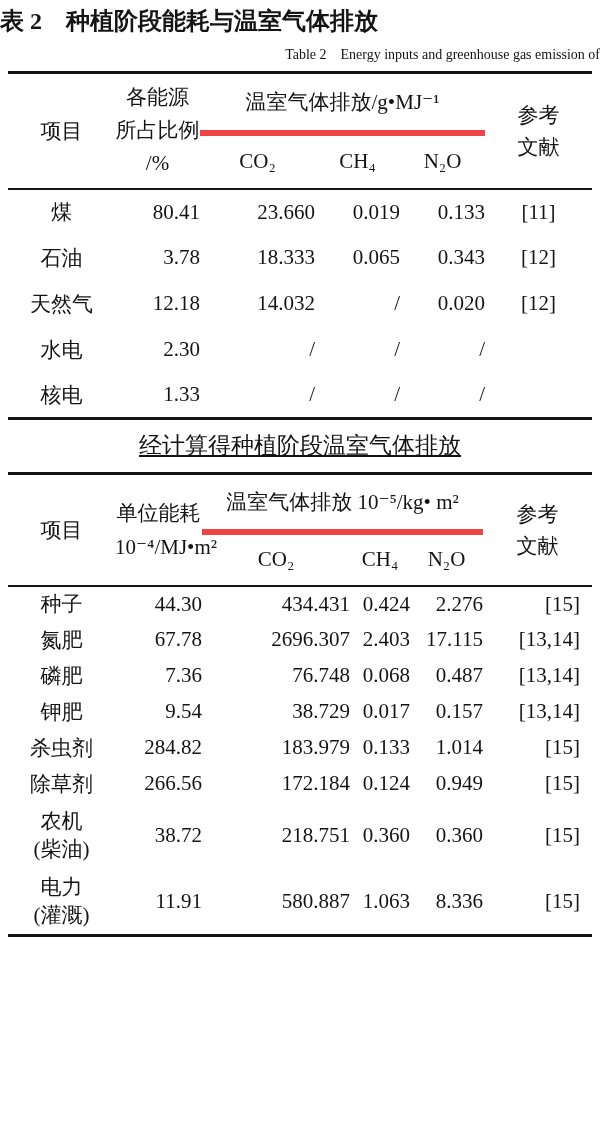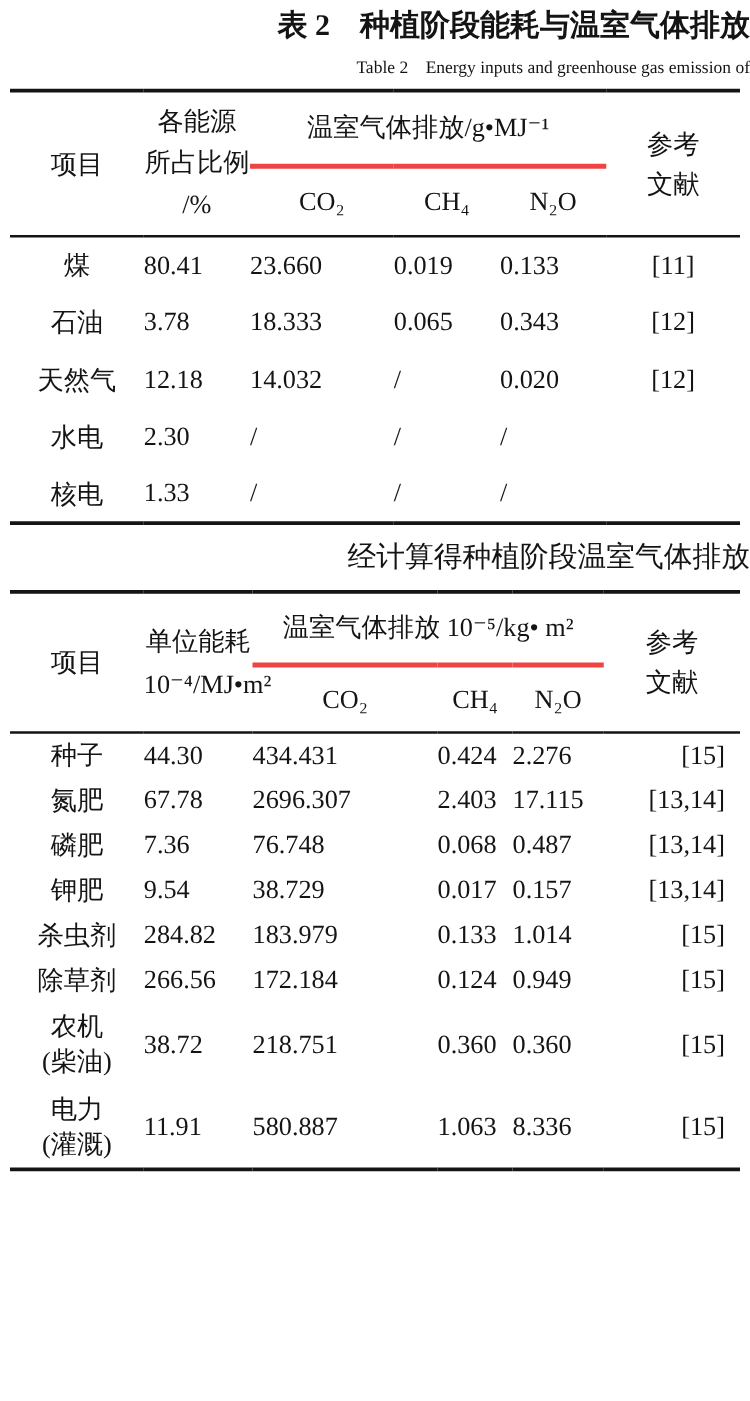--- a/index.html
+++ b/index.html
@@ -8,54 +8,54 @@
     width:600px;height:1121px;
     background:#ffffff;
     color:#141414;
     font-family:"Liberation Serif","DejaVu Serif",serif;
     overflow:hidden;
     box-sizing:border-box;
   }
   
   .caption-cn{
     padding-top:6px;height:32px;
-    text-align:right;font-size:24px;font-weight:bold;line-height:30px;
+    text-align:left;font-size:24px;font-weight:bold;line-height:30px;
   }
   .caption-en{ text-align:right;font-size:14px;line-height:33px;height:33px; }
   
   table.t{
     border-collapse:collapse;table-layout:fixed;
     width:584px;margin-left:8px;
     border-top:3px solid #141414;border-bottom:3px solid #141414;
     font-size:21px;
   }
   table.t thead{border-bottom:2px solid #141414;}
   table.t th{
     font-weight:normal;text-align:center;vertical-align:middle;
     white-space:pre-line;padding:0;
   }
   table.t td{padding:0;vertical-align:middle;}
-  th.gas-group{border-bottom:4px solid #ef4444;}
+  th.gas-group{border-bottom:6px solid #ef4444;}
   .t1 tr.h1{height:60px;}
   .t1 tr.h2{height:56px;}
   .t2 tr.h1{height:58px;}
   .t2 tr.h2{height:54px;}
   .share-header{line-height:33px;}
   .energy-header{line-height:34px;}
   .ref-header{line-height:32px;}
   .t1 tbody tr{height:46px;}
   .t2 tbody tr{height:36px;}
   .t2 tbody tr.double{height:67px;}
   td.item{text-align:center;white-space:pre-line;line-height:28px;}
-  td.num{padding-right:8px;}
+  td.num{text-align:right;padding-right:8px;}
   .t1 td.ref{text-align:center;}
   .t2 td.ref{text-align:right;padding-right:12px;}
   
   .section-title{
-    height:52px;line-height:52px;text-align:right;font-size:23px;
+    height:52px;line-height:52px;text-align:center;font-size:23px;text-decoration:underline;
   }
   
   .note{
     margin:12px 8px 0 8px;
     font-size:21px;line-height:36px;
     padding-left:38px;text-indent:-38px;
     text-align:justify;
   }
 </style>
 </head>

